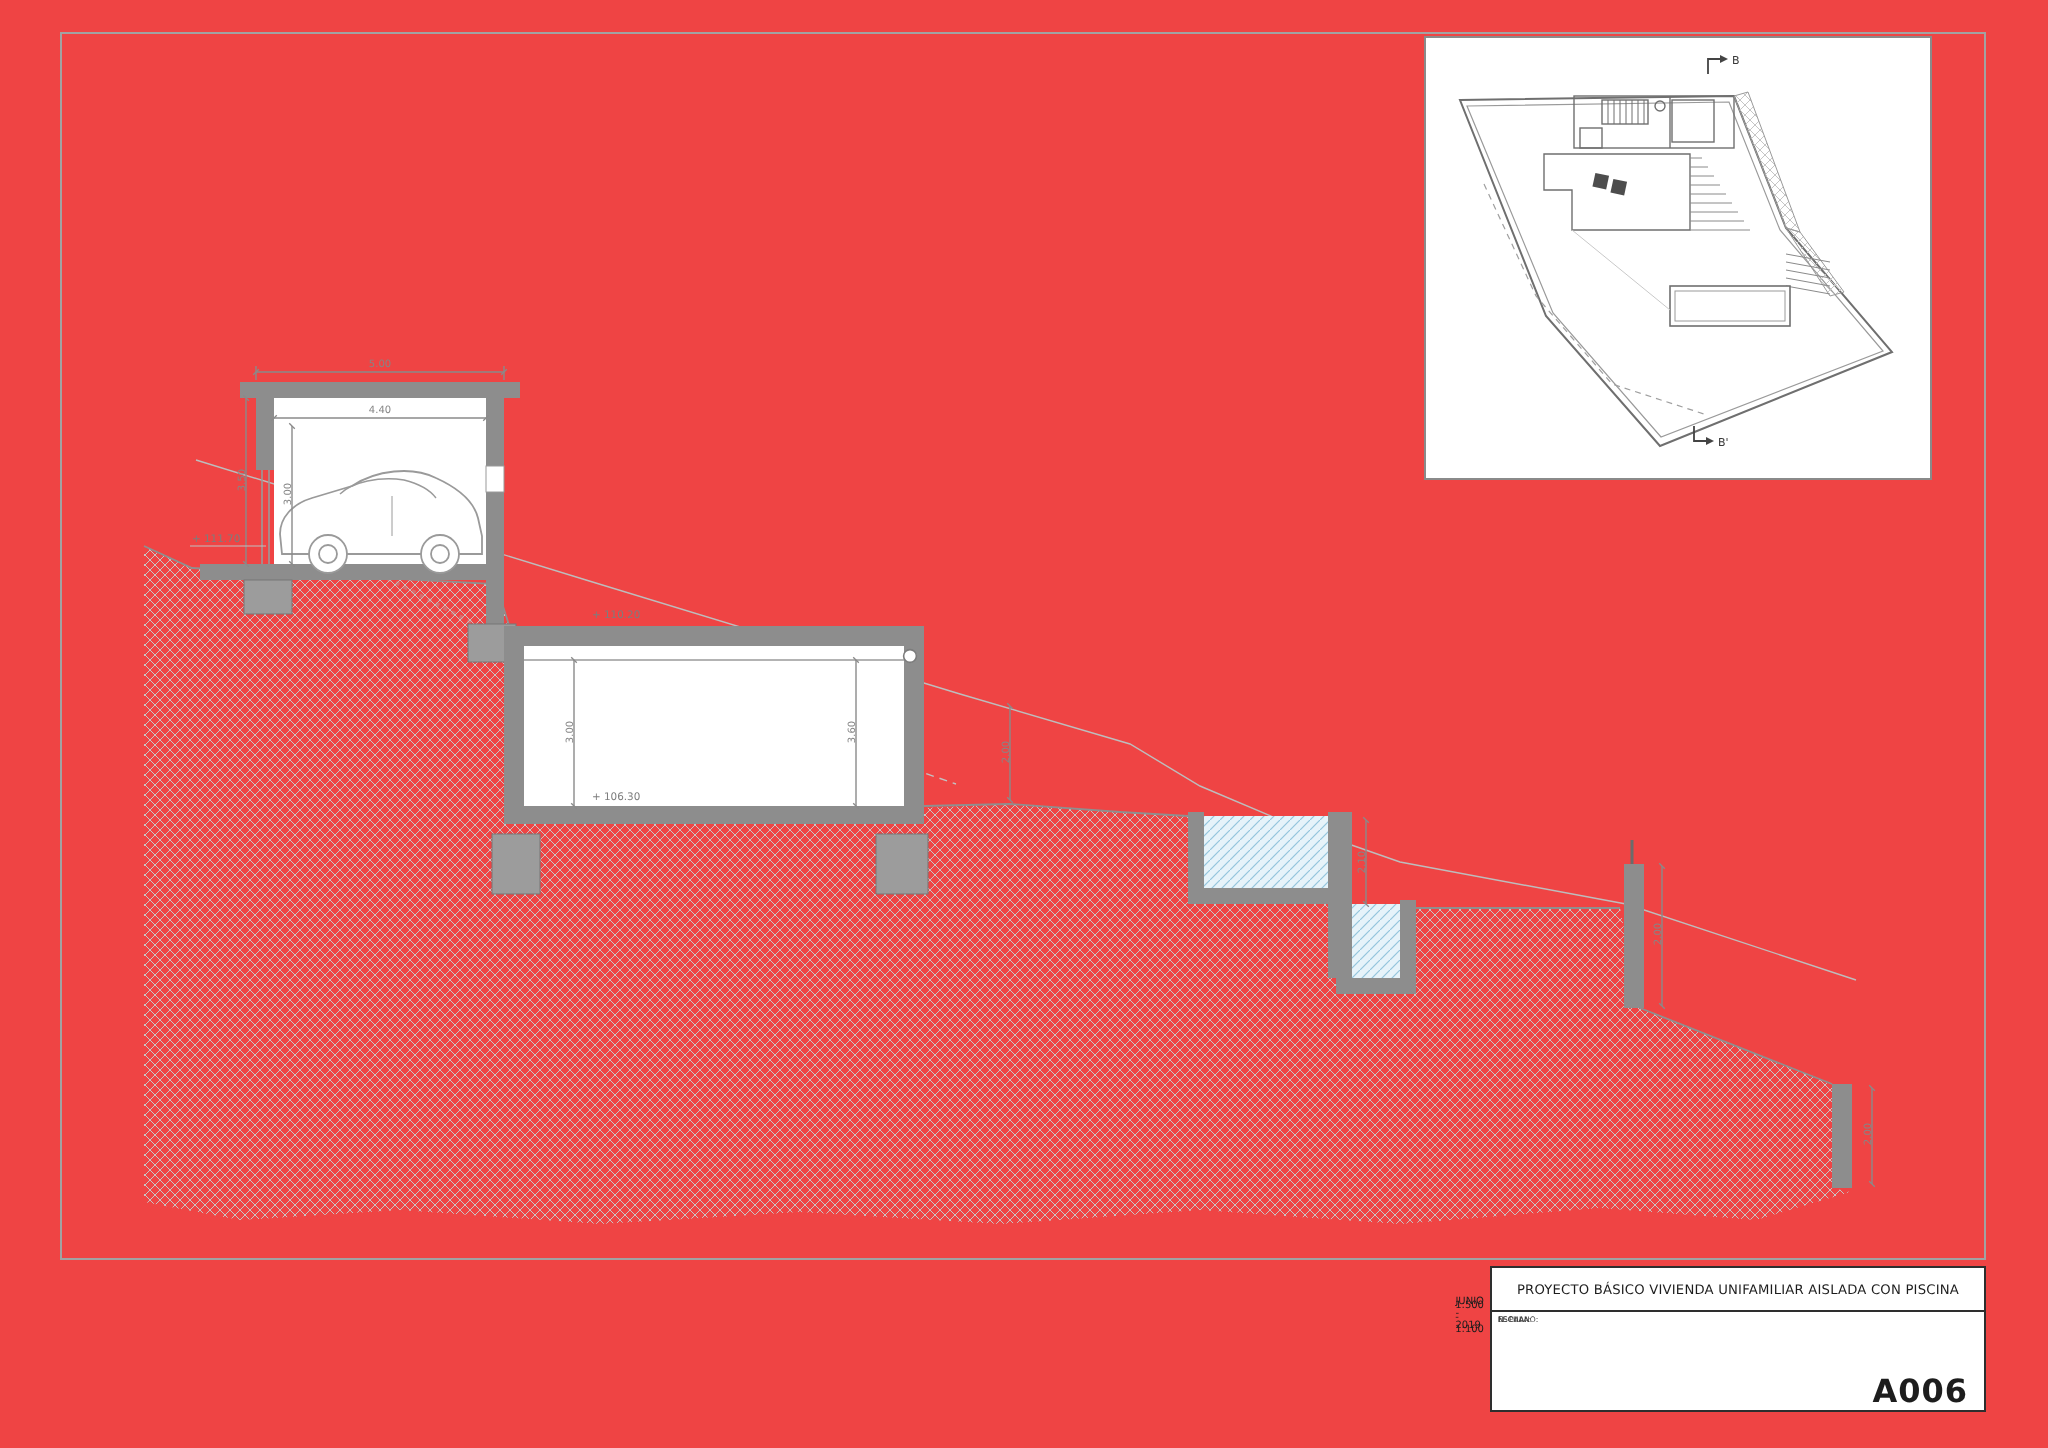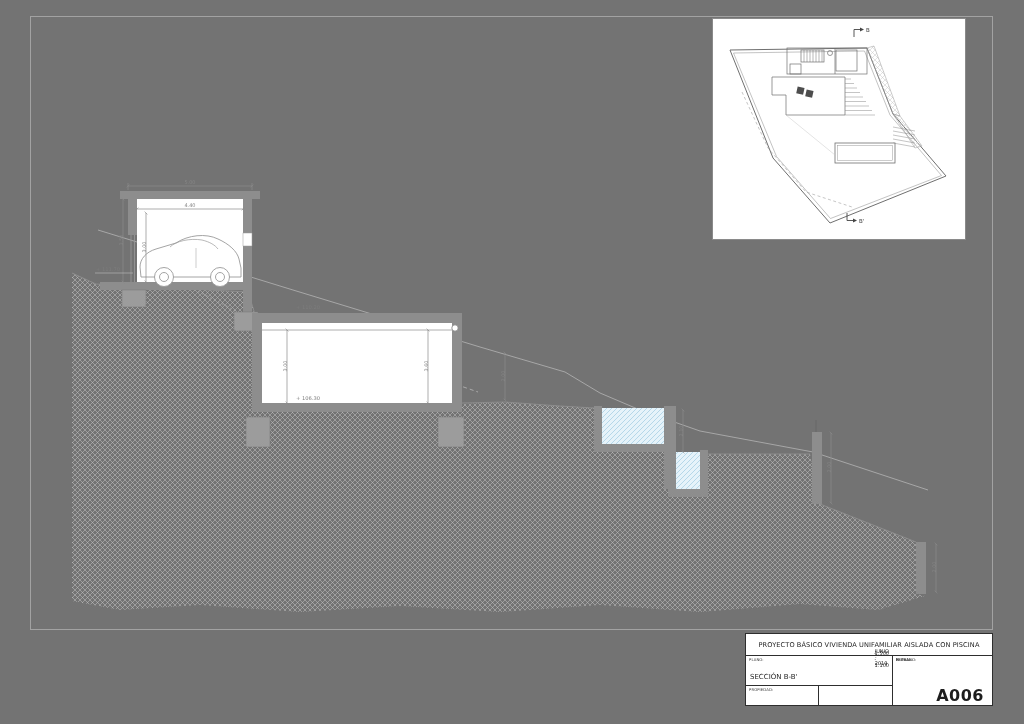--- a/index.html
+++ b/index.html
@@ -1,16 +1,16 @@
 <!DOCTYPE html>
 <html><head>
 <meta charset="utf-8">
 <style>
   html,body{margin:0;padding:0;background:#ffffff;}
-  .sheet{position:relative;width:1024px;height:724px;background:#737373;overflow:hidden;
+  .sheet{position:relative;width:1024px;height:724px;background:#ef4444;overflow:hidden;
          font-family:"DejaVu Sans",sans-serif;}
   svg{position:absolute;left:0;top:0;}
   svg text{font-family:"DejaVu Sans",sans-serif;}
   .dimtxt{font-size:5px;fill:#868686;}
   .lvltxt{font-size:5.2px;fill:#7d7d7d;}
   .marktxt{font-size:5.5px;fill:#3a3a3a;}
 
   
   .tb{position:absolute;left:745px;top:633px;width:248px;height:73px;background:#fff;
       border:1px solid #2e2e2e;box-sizing:border-box;color:#1d1d1d;}
@@ -199,32 +199,20 @@
       <path d="M847,213 L847,220.5 L853,220.5" fill="none" stroke="#444" stroke-width="0.9"></path>
       <polygon points="853,218.5 857,220.5 853,222.5" fill="#444"></polygon>
       <text class="marktxt" x="859" y="223">B'</text>
     </g>
   </g>
 </svg>
 
 <div class="tb">
   <div class="tb-title">PROYECTO BÁSICO VIVIENDA UNIFAMILIAR AISLADA CON PISCINA</div>
   <div class="tb-body">
-    <div class="tb-left">
-      <div class="tb-plano">
-        <span class="tb-lbl">PLANO:</span>
-        <span class="tb-val-main">SECCIÓN B-B'</span>
-      </div>
-      <div class="tb-prop">
-        <div class="tb-prop-cell">
-          <span class="tb-lbl">PROPIEDAD:</span>
-        </div>
-        <div class="tb-prop-empty"></div>
-      </div>
-    </div>
     <div class="tb-right">
       <div class="tb-escala">
         <span class="tb-lbl">ESCALA:</span>
         <span class="tb-val-sm">1:500 - 1:100</span>
       </div>
       <div class="tb-fecha">
         <span class="tb-lbl">FECHA:</span>
         <span class="tb-val-sm">JUNIO - 2019</span>
       </div>
       <div class="tb-nplano">

